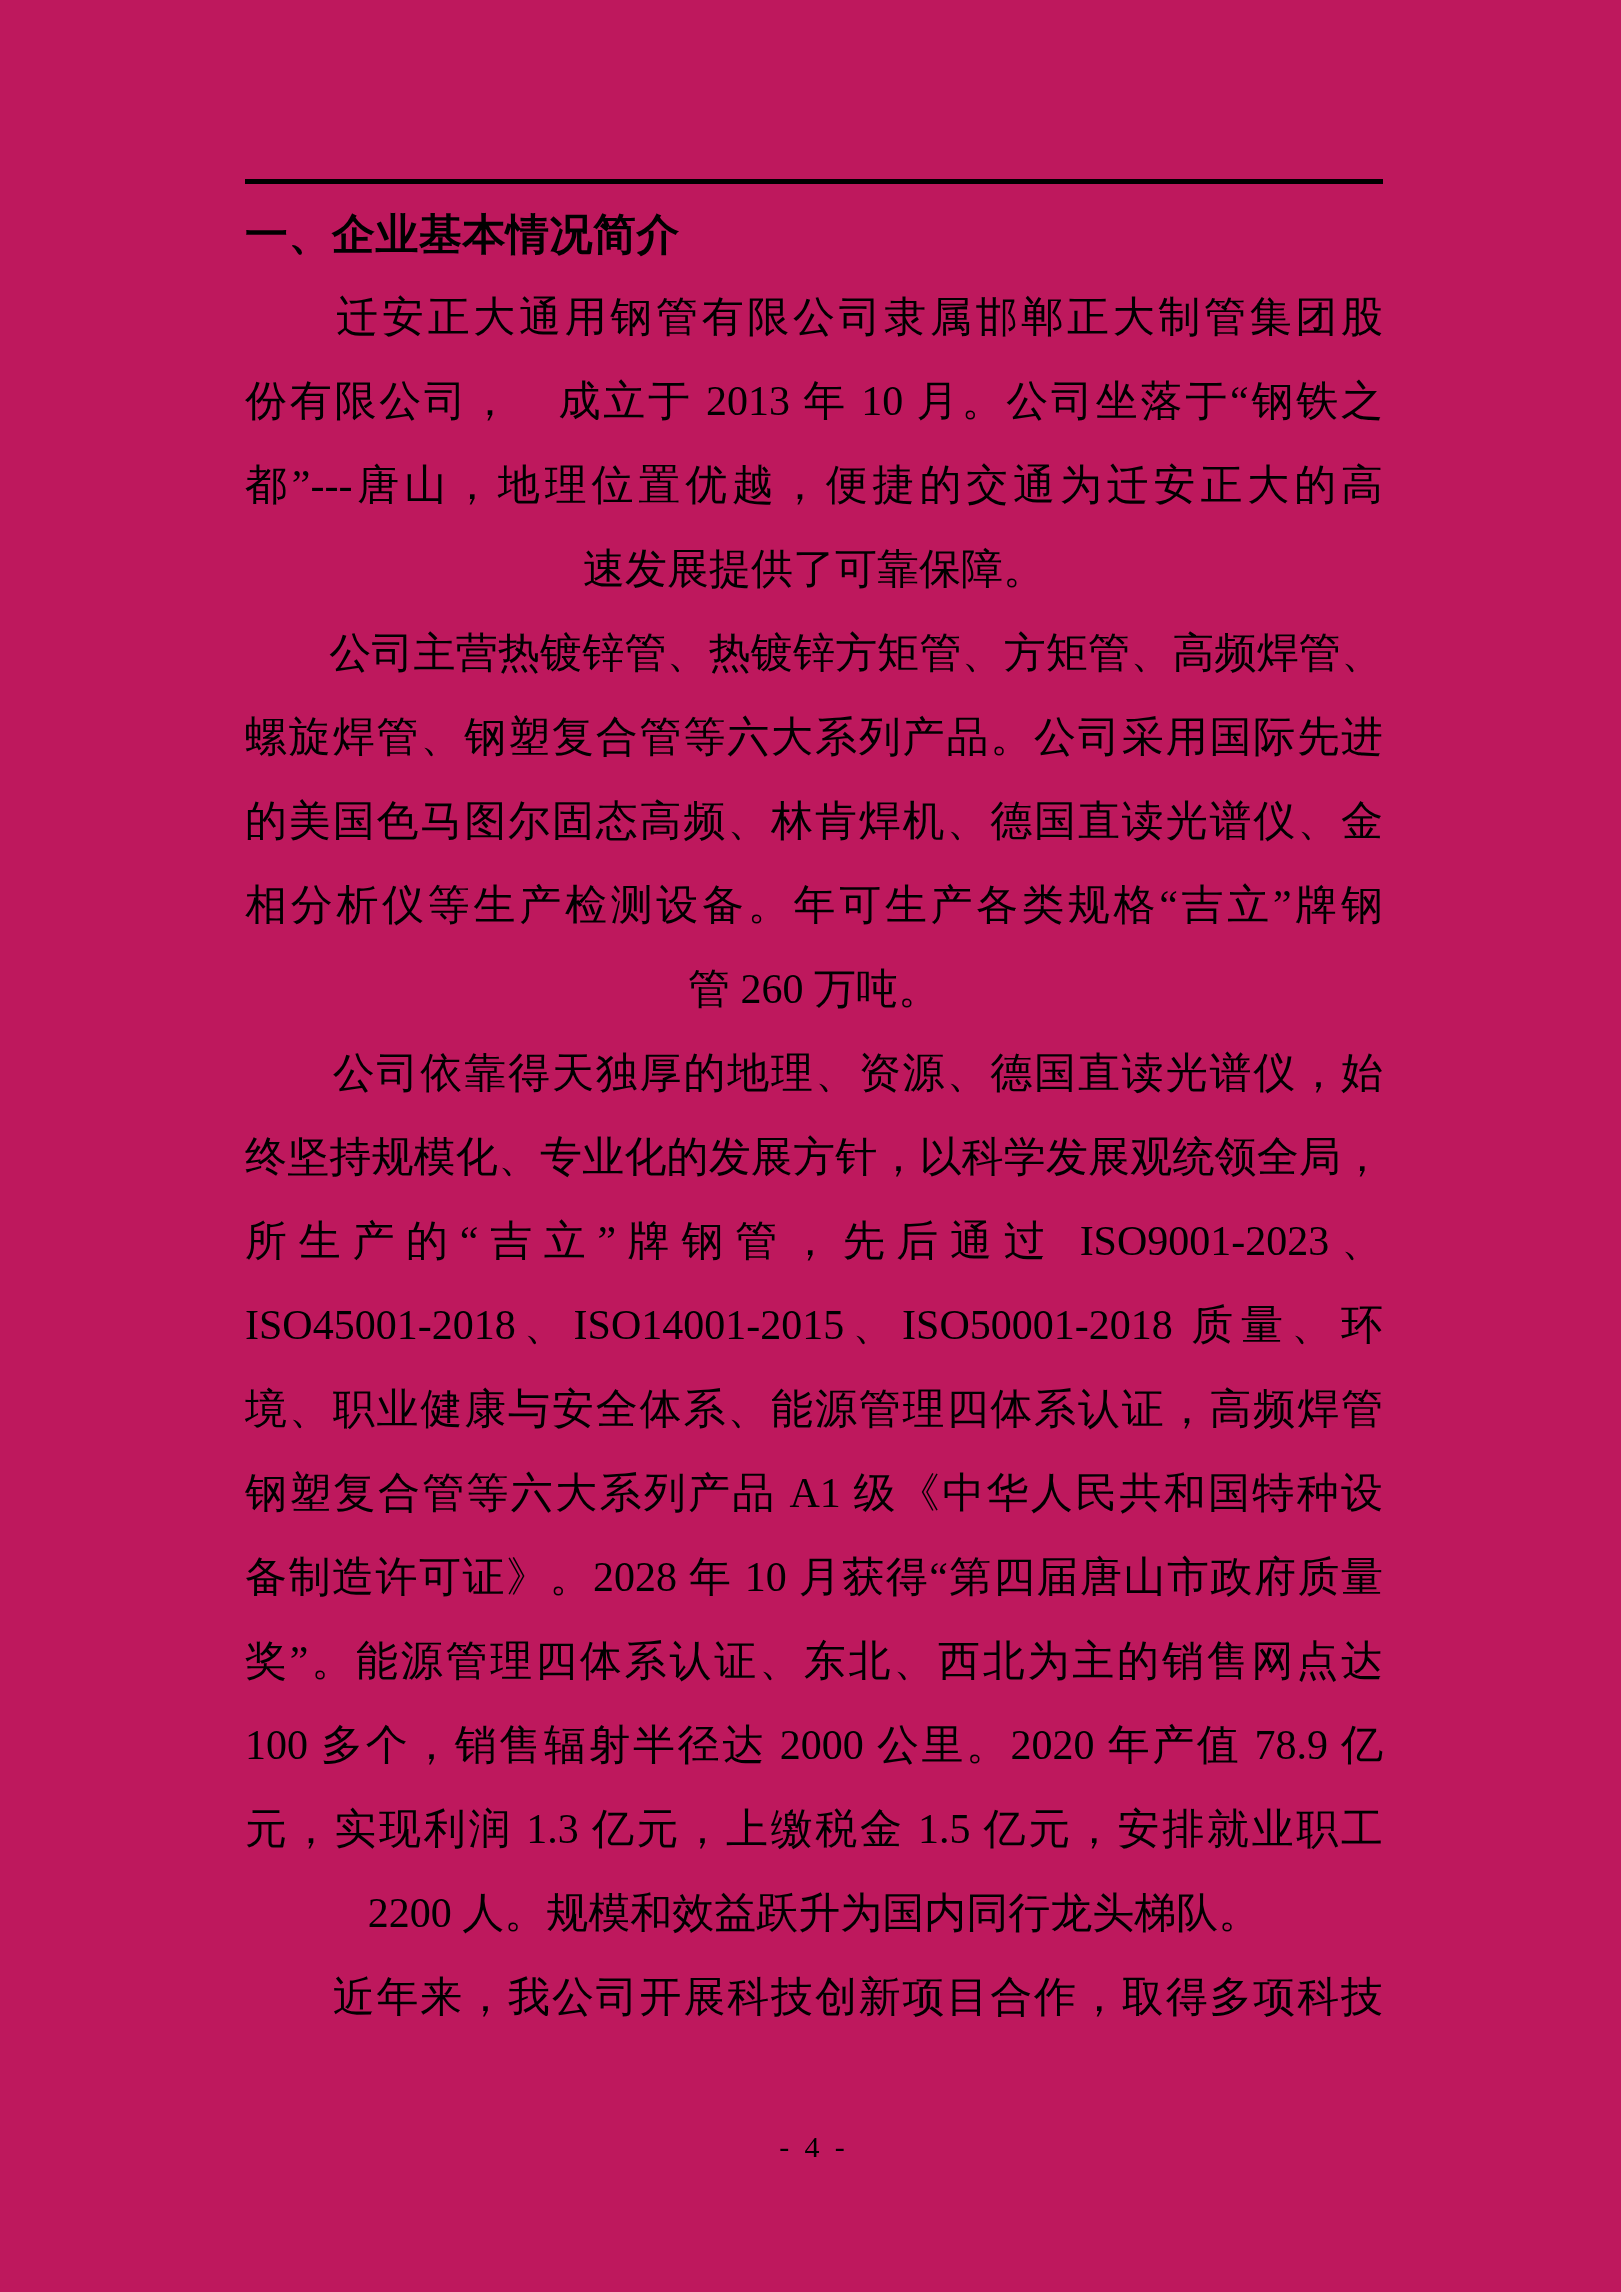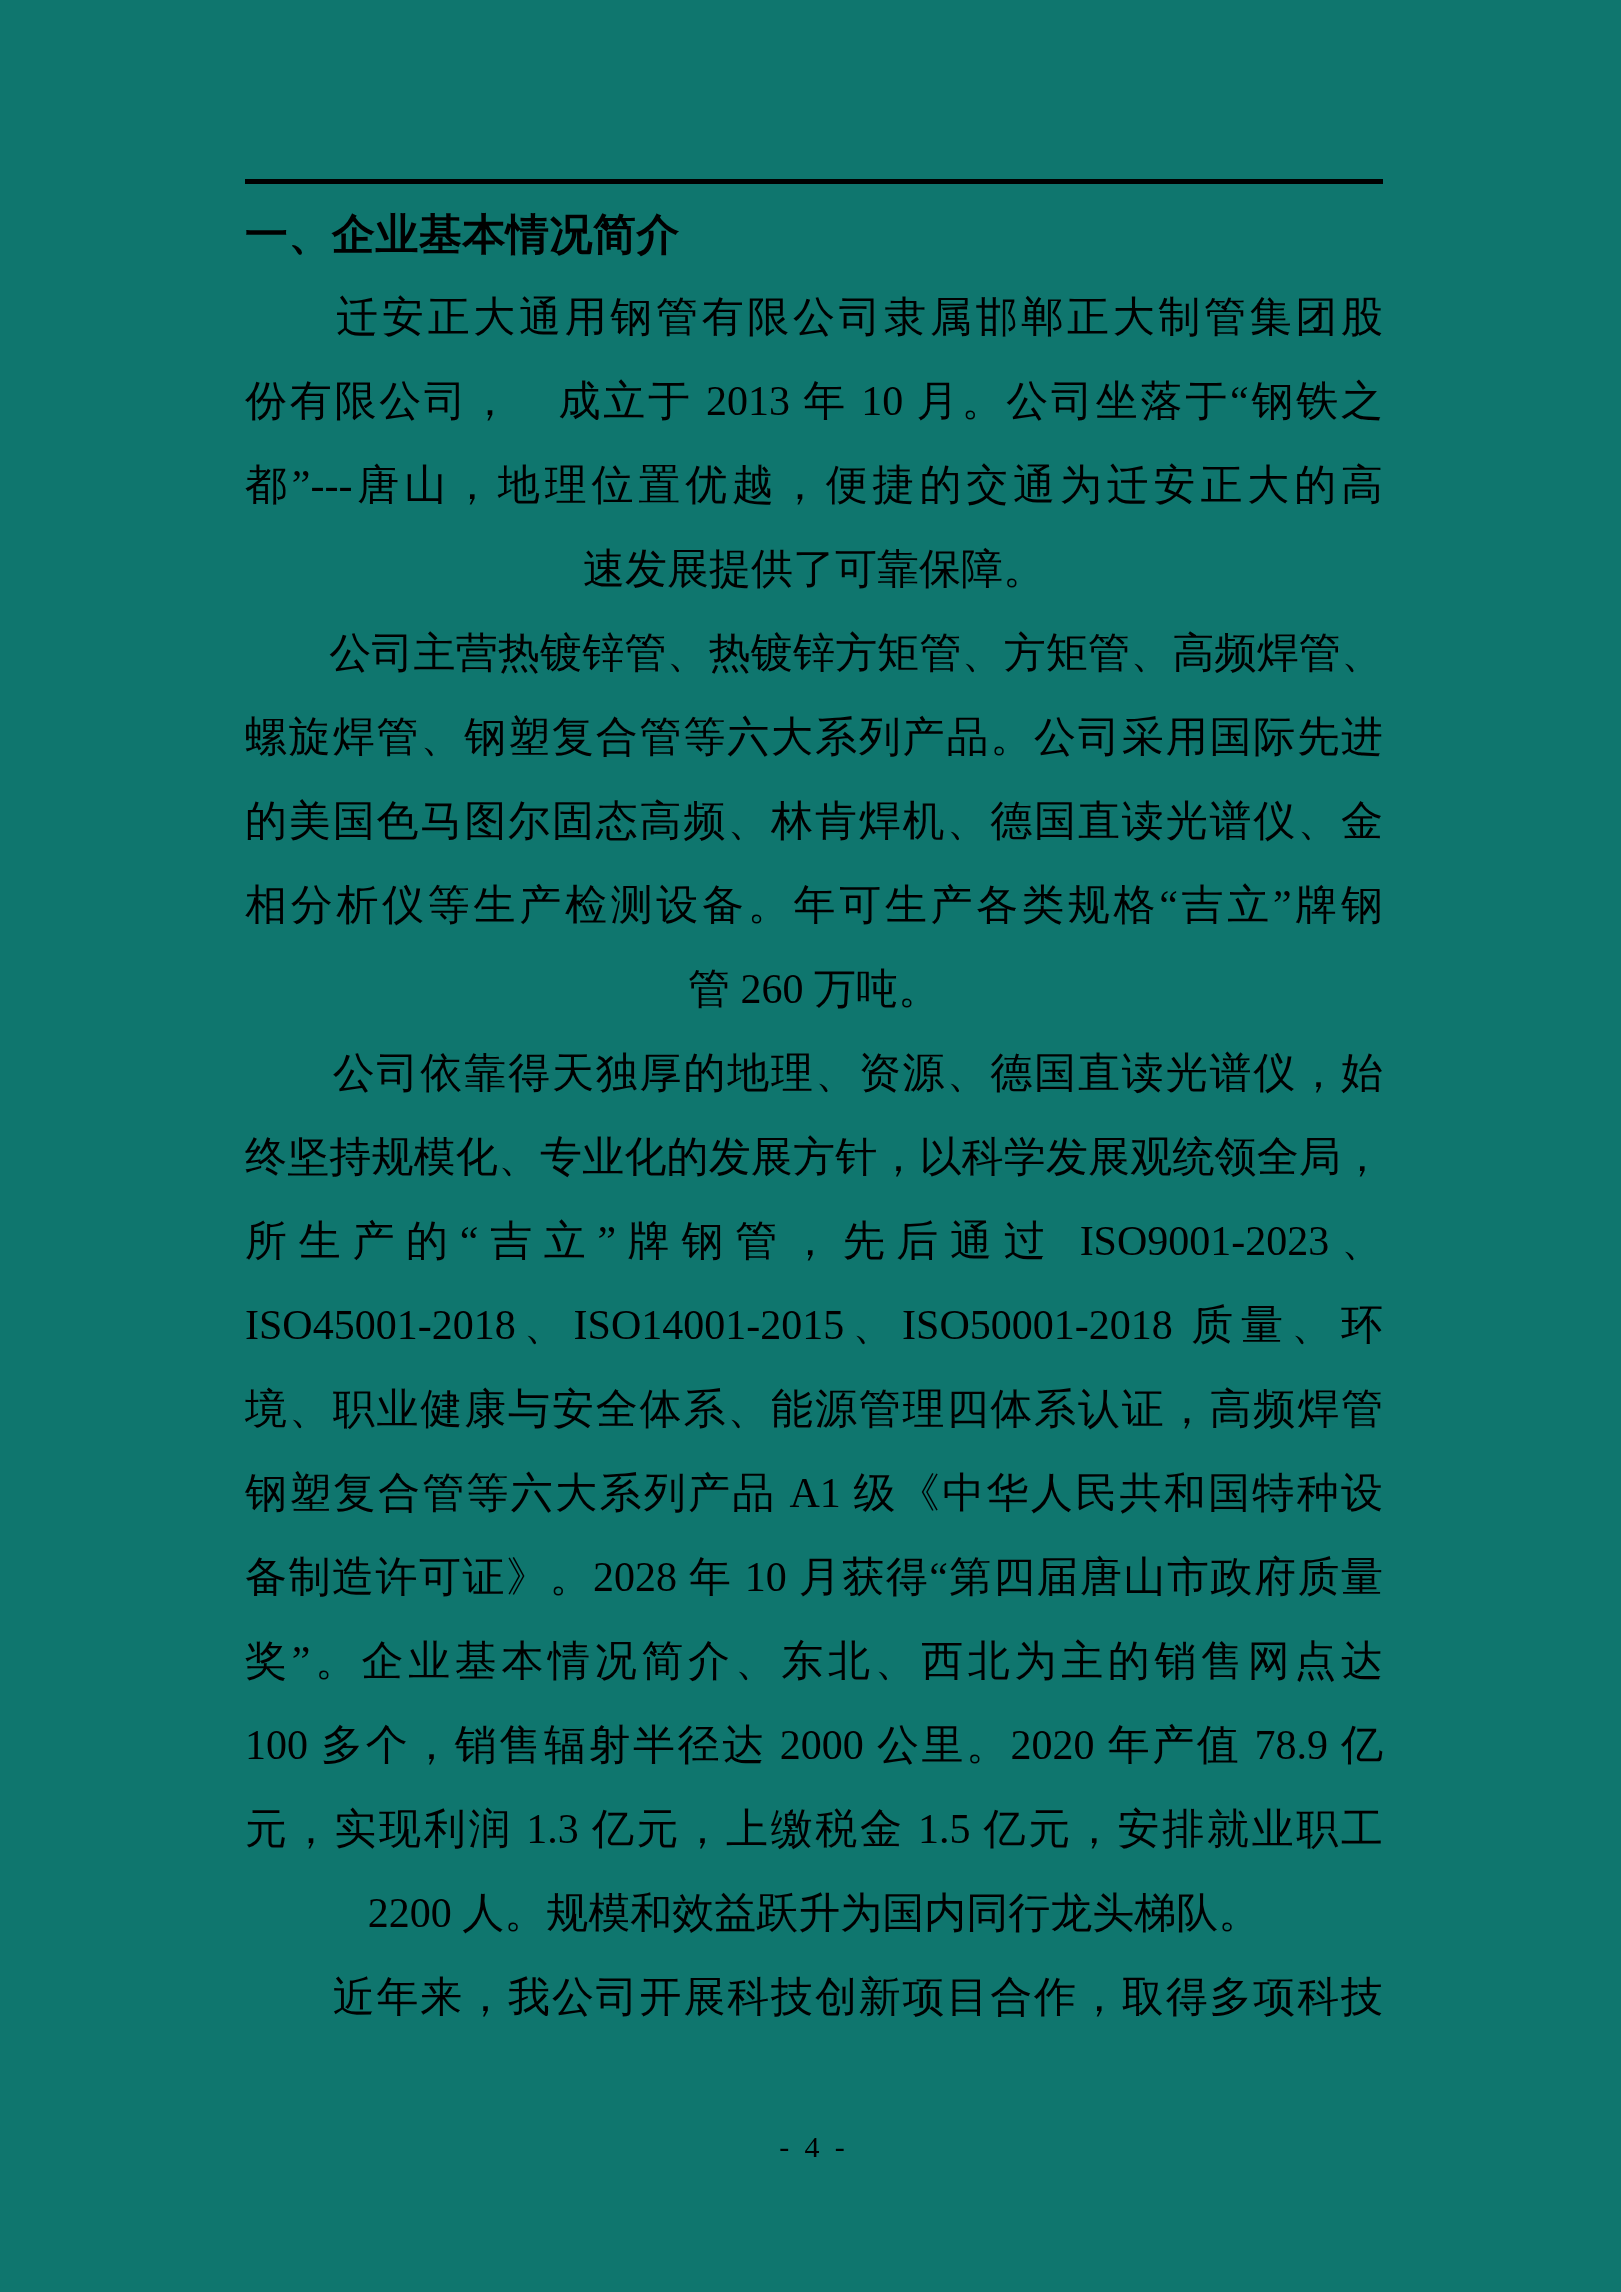--- a/index.html
+++ b/index.html
@@ -4,21 +4,21 @@
 <style>
   html, body {
     margin: 0;
     padding: 0;
     background: #ffffff;
   }
   .page {
     position: relative;
     width: 1621px;
     height: 2293px;
-    background: #0f766e;
+    background: #be185d;
     color: #000000;
     font-family: "Liberation Serif", "DejaVu Serif", serif;
     overflow: hidden;
   }
   .rule {
     position: absolute;
     left: 245px;
     top: 179px;
     width: 1138px;
     height: 4.9px;
@@ -83,21 +83,21 @@
         <div class="line j">的美国色马图尔固态高频、林肯焊机、德国直读光谱仪、金</div>
         <div class="line j">相分析仪等生产检测设备。年可生产各类规格“吉立”牌钢</div>
         <div class="line">管 260 万吨。</div>
         <div class="line j">　　公司依靠得天独厚的地理、资源、德国直读光谱仪，始</div>
         <div class="line j">终坚持规模化、专业化的发展方针，以科学发展观统领全局，</div>
         <div class="line j">所生产的“吉立”牌钢管，先后通过 ISO9001-2023、</div>
         <div class="line j">ISO45001-2018、ISO14001-2015、ISO50001-2018 质量、环</div>
         <div class="line j">境、职业健康与安全体系、能源管理四体系认证，高频焊管</div>
         <div class="line j">钢塑复合管等六大系列产品 A1 级《中华人民共和国特种设</div>
         <div class="line j">备制造许可证》。2028 年 10 月获得“第四届唐山市政府质量</div>
-        <div class="line j">奖”。企业基本情况简介、东北、西北为主的销售网点达</div>
+        <div class="line j">奖”。能源管理四体系认证、东北、西北为主的销售网点达</div>
         <div class="line j">100 多个，销售辐射半径达 2000 公里。2020 年产值 78.9 亿</div>
         <div class="line j">元，实现利润 1.3 亿元，上缴税金 1.5 亿元，安排就业职工</div>
         <div class="line">2200 人。规模和效益跃升为国内同行龙头梯队。</div>
         <div class="line j">　　近年来，我公司开展科技创新项目合作，取得多项科技</div>
       </div>
   </div>
   <div class="page-number">- 4 -</div>
 </div>
 
 

